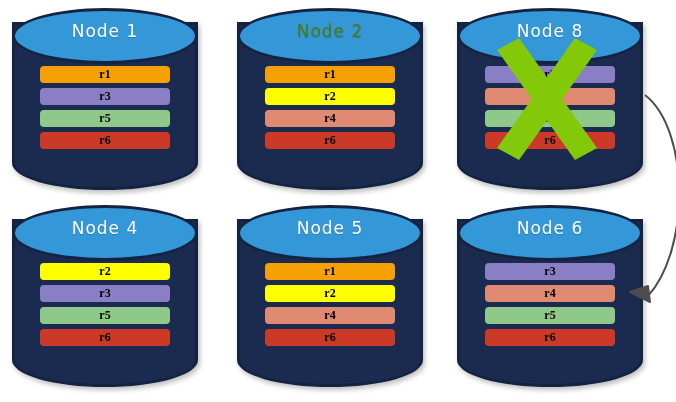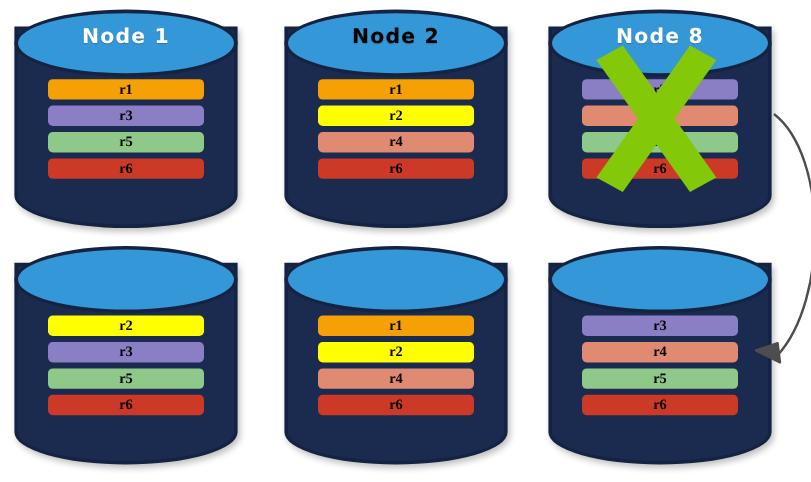--- a/index.html
+++ b/index.html
@@ -27,21 +27,21 @@
     background:#3498d8;
     border:3px solid #152342;
     border-radius:50%;
     box-sizing:border-box;
   }
   .cyl-label{
     position:absolute;left:0;right:0;top:13px;
     text-align:center;
     color:#ffffff;
     font-size:17px;
-    font-weight:bold;
+    font-weight:normal;
     letter-spacing:1px;
     z-index:5;
     text-shadow:0 1px 1px rgba(0,0,0,0.2);
   }
 
   .rows{
     position:absolute;
     left:28px;right:28px;
     top:58px;
     z-index:4;
@@ -84,21 +84,21 @@
       <div class="rows">
         <div class="row" style="background: rgb(245, 160, 4); color: rgb(0, 0, 0);">r1</div>
         <div class="row" style="background: rgb(138, 127, 196); color: rgb(0, 0, 0);">r3</div>
         <div class="row" style="background: rgb(143, 201, 138); color: rgb(0, 0, 0);">r5</div>
         <div class="row" style="background: rgb(204, 58, 39); color: rgb(0, 0, 0);">r6</div>
       </div>
     </div>
     <div class="node" style="left: 237px; top: 8px; width: 186px; height: 182px;">
       <div class="cyl-body" style="background: rgb(27, 43, 80); border-color: rgb(21, 35, 66);"></div>
       <div class="cyl-top" style="background: rgb(52, 152, 216); border-color: rgb(21, 35, 66);"></div>
-      <div class="cyl-label" style="color: #000000;">Node 2</div>
+      <div class="cyl-label" style="color: #4d7c0f;">Node 2</div>
       <div class="rows">
         <div class="row" style="background: rgb(245, 160, 4); color: rgb(0, 0, 0);">r1</div>
         <div class="row" style="background: rgb(255, 255, 0); color: rgb(0, 0, 0);">r2</div>
         <div class="row" style="background: rgb(224, 138, 114); color: rgb(0, 0, 0);">r4</div>
         <div class="row" style="background: rgb(204, 58, 39); color: rgb(0, 0, 0);">r6</div>
       </div>
     </div>
     <div class="node" style="left: 457px; top: 8px; width: 186px; height: 182px;">
       <div class="cyl-body" style="background: rgb(27, 43, 80); border-color: rgb(21, 35, 66);"></div>
       <div class="cyl-top" style="background: rgb(52, 152, 216); border-color: rgb(21, 35, 66);"></div>
@@ -112,40 +112,43 @@
       <svg class="x-mark" viewBox="0 0 186 182">
         <g fill="#84c80a">
           <polygon points="40,42 62,30 140,140 118,152"></polygon>
           <polygon points="140,42 118,30 40,140 62,152"></polygon>
         </g>
       </svg>
     </div>
     <div class="node" style="left: 12px; top: 205px; width: 186px; height: 182px;">
       <div class="cyl-body" style="background: rgb(27, 43, 80); border-color: rgb(21, 35, 66);"></div>
       <div class="cyl-top" style="background: rgb(52, 152, 216); border-color: rgb(21, 35, 66);"></div>
+      <div class="cyl-label" style="color: rgb(255, 255, 255);">Node 4</div>
       <div class="rows">
         <div class="row" style="background: rgb(255, 255, 0); color: rgb(0, 0, 0);">r2</div>
         <div class="row" style="background: rgb(138, 127, 196); color: rgb(0, 0, 0);">r3</div>
         <div class="row" style="background: rgb(143, 201, 138); color: rgb(0, 0, 0);">r5</div>
         <div class="row" style="background: rgb(204, 58, 39); color: rgb(0, 0, 0);">r6</div>
       </div>
     </div>
     <div class="node" style="left: 237px; top: 205px; width: 186px; height: 182px;">
       <div class="cyl-body" style="background: rgb(27, 43, 80); border-color: rgb(21, 35, 66);"></div>
       <div class="cyl-top" style="background: rgb(52, 152, 216); border-color: rgb(21, 35, 66);"></div>
+      <div class="cyl-label" style="color: rgb(255, 255, 255);">Node 5</div>
       <div class="rows">
         <div class="row" style="background: rgb(245, 160, 4); color: rgb(0, 0, 0);">r1</div>
         <div class="row" style="background: rgb(255, 255, 0); color: rgb(0, 0, 0);">r2</div>
         <div class="row" style="background: rgb(224, 138, 114); color: rgb(0, 0, 0);">r4</div>
         <div class="row" style="background: rgb(204, 58, 39); color: rgb(0, 0, 0);">r6</div>
       </div>
     </div>
     <div class="node" style="left: 457px; top: 205px; width: 186px; height: 182px;">
       <div class="cyl-body" style="background: rgb(27, 43, 80); border-color: rgb(21, 35, 66);"></div>
       <div class="cyl-top" style="background: rgb(52, 152, 216); border-color: rgb(21, 35, 66);"></div>
+      <div class="cyl-label" style="color: rgb(255, 255, 255);">Node 6</div>
       <div class="rows">
         <div class="row" style="background: rgb(138, 127, 196); color: rgb(0, 0, 0);">r3</div>
         <div class="row" style="background: rgb(224, 138, 114); color: rgb(0, 0, 0);">r4</div>
         <div class="row" style="background: rgb(143, 201, 138); color: rgb(0, 0, 0);">r5</div>
         <div class="row" style="background: rgb(204, 58, 39); color: rgb(0, 0, 0);">r6</div>
       </div>
     </div>
     <svg class="arrow-layer" viewBox="0 0 676 402" width="676" height="402">
     <path id="arrow-path" d="M 645 95 C 690 130, 690 250, 648 296" fill="none" stroke="#4d4d4d" stroke-width="2"></path>
     <polygon id="arrow-head" points="650,302 630,292 648,286" fill="#4d4d4d" stroke="#4d4d4d" stroke-width="2" stroke-linejoin="round"></polygon>

